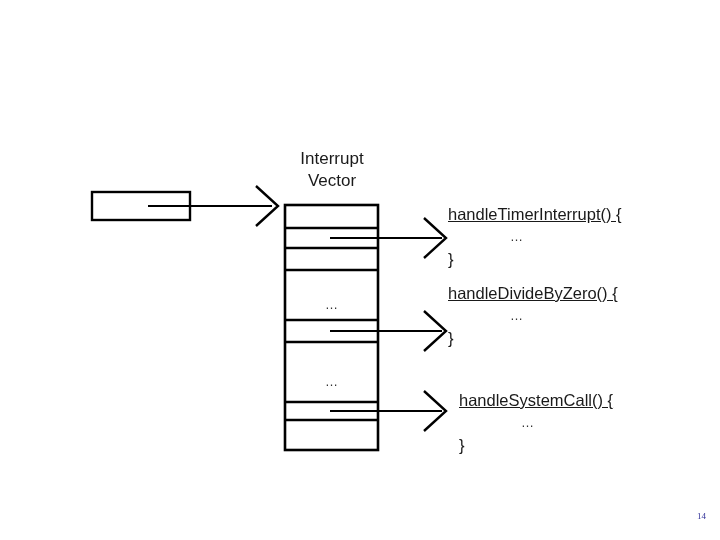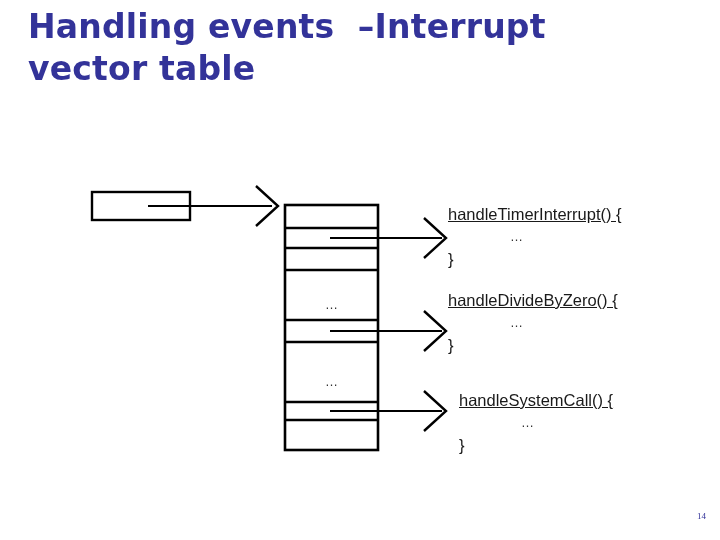--- a/index.html
+++ b/index.html
@@ -90,21 +90,21 @@
   .code-block .code-body {
     display: block;
     padding-left: 62px;
     font-size: 13px;
     line-height: 24px;
     color: #333333;
   }
   .code-block .code-close { display: block; }
 
   #code-block-0 { top: 94px; }
-  #code-block-1 { top: 180px; }
+  #code-block-1 { top: 173px; }
   #code-block-2 { top: 280px; margin-left: 11px; }
 
   
   .vt-ellipsis {
     position: absolute;
     width: 93px;
     text-align: center;
     color: #333333;
     font-family: "Liberation Sans", sans-serif;
     font-size: 13px;
@@ -122,22 +122,20 @@
     font-family: Liberation Serif, serif;
     font-size: 9px;
     line-height: 11px;
   }
 </style>
 </head>
 <body>
 
 <div id="slide">
 
-  <div id="slide-title">Handling events  –Interrupt
-vector table</div>
 
   <div id="diagram">
 
     <svg viewBox="0 0 720 370">
 
       <rect x="92" y="82" width="98" height="28" fill="#ffffff" stroke="#000000" stroke-width="2.4"></rect>
 
       <g>
         <line x1="148" y1="96" x2="272" y2="96" stroke="#000000" stroke-width="2.2"></line>
         <polyline points="256,76 278,96 256,116" fill="none" stroke="#000000" stroke-width="2.4"></polyline>
@@ -164,20 +162,22 @@
         <polyline points="424,201 446,221 424,241" fill="none" stroke="#000000" stroke-width="2.4"></polyline>
       </g>
 
       <g>
         <line x1="330" y1="301" x2="442" y2="301" stroke="#000000" stroke-width="2.2"></line>
         <polyline points="424,281 446,301 424,321" fill="none" stroke="#000000" stroke-width="2.4"></polyline>
       </g>
     </svg>
 
 
+    <div class="dlabel" id="label-interrupt-vector">Interrupt
+Vector</div>
 
     <div class="vt-ellipsis" id="vt-ellipsis-0">…</div>
 
     <div class="vt-ellipsis" id="vt-ellipsis-1">…</div>
 
     <div class="code-block" id="code-block-0">
       <span class="code-sig">handleTimerInterrupt() {</span>
       <span class="code-body">…</span>
       <span class="code-close">}</span>
     </div>

